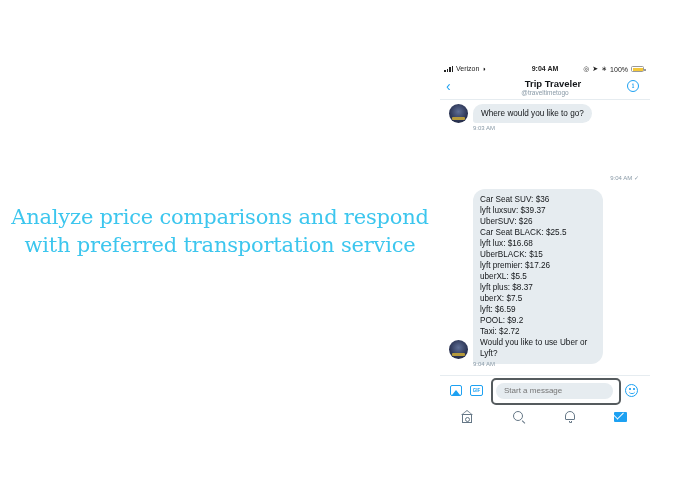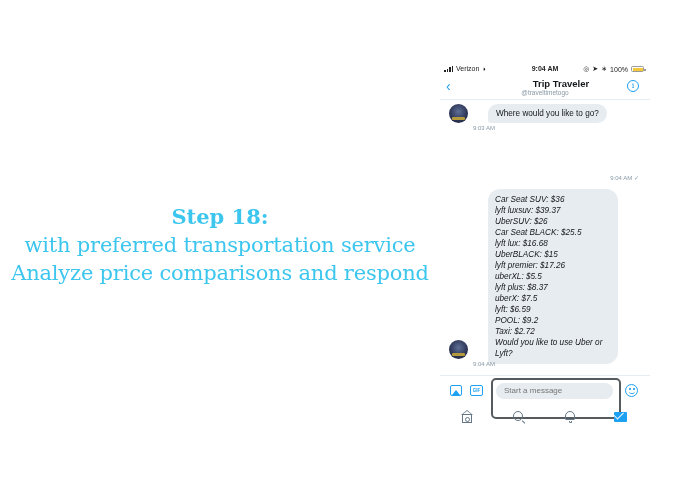--- a/index.html
+++ b/index.html
@@ -21,41 +21,41 @@
     .signal { display: inline-flex; align-items: flex-end; gap: 1px; height: 6px; }
     .signal i { display: block; width: 1.5px; background: #222; }
     .sb-time { position: absolute; left: 0; width: 210px; top: 3px; text-align: center; font-weight: bold; }
     .sb-right { position: absolute; right: 6px; top: 3px; display: flex; align-items: center; gap: 3px; }
     .battery { width: 13px; height: 6px; border: 1px solid #999; border-radius: 1.5px; padding: 0.5px; position: relative; }
     .battery i { display: block; width: 100%; height: 100%; background: #f4c83a; }
     .battery:after { content: ""; position: absolute; right: -2.5px; top: 1.5px; width: 1.5px; height: 2px; background: #999; }
 
     .header { position: absolute; left: 0; top: 14px; width: 210px; height: 24px; border-bottom: 1px solid #e6ecf0; }
     .back { position: absolute; left: 6px; top: 3px; color: #1da1f2; font-size: 14px; line-height: 14px; }
-    .title { position: absolute; left: 16px; width: 210px; top: 2px; text-align: center; font-weight: bold; font-size: 9.5px; color: #14171a; }
+    .title { position: absolute; left: 8px; width: 210px; top: 2px; text-align: center; font-weight: bold; font-size: 9.5px; color: #14171a; }
     .handle { position: absolute; left: 0; width: 210px; top: 13px; text-align: center; font-size: 6.5px; color: #8899a6; }
     .info { position: absolute; right: 11px; top: 4px; width: 12px; height: 12px; border: 1px solid #1da1f2; border-radius: 50%; color: #1da1f2; font-size: 8px; line-height: 10px; text-align: center; font-family: "DejaVu Serif", serif; }
 
     .avatar { position: absolute; width: 19px; height: 19px; border-radius: 50%; background: radial-gradient(circle at 50% 40%, #5f6f96 0%, #2b3454 60%, #1a1f33 100%); overflow: hidden; }
     .avatar:after { content: ""; position: absolute; left: 3px; bottom: 3px; width: 13px; height: 3px; background: #b59a3c; border-radius: 1px; }
 
-    .bubble-in { position: absolute; background: #e6ecf0; color: #14171a; font-size: 8.2px; line-height: 11px; border-radius: 12px; margin-left: 15px; }
+    .bubble-in { position: absolute; background: #e6ecf0; color: #14171a; font-size: 8.2px; line-height: 11px; border-radius: 12px; }
     .bubble-out { position: absolute; background: #1da1f2; color: #fff; font-size: 8.2px; line-height: 11px; border-radius: 12px; border-bottom-right-radius: 4px; }
     .ts { position: absolute; font-size: 6px; color: #8899a6; }
 
     .msg1 { left: 33px; top: 42px; padding: 4px 8px; border-bottom-left-radius: 4px; }
     .msg2 { left: 97px; top: 78px; width: 102px; padding: 4px 8px; }
     .msg3 { left: 33px; top: 127px; width: 130px; padding: 5px 7px; border-bottom-left-radius: 4px; }
-    .msg3 .line { display: block; white-space: nowrap; font-style: italic; }
+    .msg3 .line { display: block; white-space: nowrap; }
 
     .composer { position: absolute; left: 0; top: 313px; width: 210px; height: 30px; border-top: 1px solid #e6ecf0; }
     .icon-img { position: absolute; left: 10px; top: 9px; width: 12px; height: 11px; border: 1.2px solid #1da1f2; border-radius: 2px; overflow: hidden; }
     .icon-img:after { content: ""; position: absolute; left: 1px; bottom: 0; width: 0; height: 0; border-left: 4px solid transparent; border-right: 4px solid transparent; border-bottom: 5px solid #1da1f2; }
     .icon-gif { position: absolute; left: 30px; top: 9px; width: 13px; height: 11px; border: 1.2px solid #1da1f2; border-radius: 2px; font-size: 4.5px; font-weight: bold; color: #1da1f2; text-align: center; line-height: 9px; }
-    .input-frame { position: absolute; left: 51px; top: 2px; width: 130px; height: 41px; border: 2.5px solid #555b5e; border-radius: 5px; }
+    .input-frame { position: absolute; left: 51px; top: 2px; width: 130px; height: 27px; border: 2.5px solid #555b5e; border-radius: 5px; }
     .input { position: absolute; left: 3px; top: 2.5px; width: 117px; height: 16px; background: #e6ecf0; border-radius: 9px; border: none; font-size: 8px; color: #657786; padding-left: 8px; line-height: 16px; font-family: "Liberation Sans", sans-serif; }
     .emoji { position: absolute; left: 185px; top: 8px; width: 13px; height: 13px; border: 1.2px solid #1da1f2; border-radius: 50%; }
     .emoji:before { content: ""; position: absolute; left: 3px; top: 3px; width: 1.5px; height: 1.5px; background: #1da1f2; border-radius: 50%; box-shadow: 4px 0 0 #1da1f2; }
     .emoji:after { content: ""; position: absolute; left: 2.5px; top: 5px; width: 6px; height: 3px; border-bottom: 1.2px solid #1da1f2; border-radius: 0 0 4px 4px; }
 
     .tabbar { position: absolute; left: 0; top: 343px; width: 210px; height: 24px; }
     .tab { position: absolute; top: 5px; width: 14px; height: 14px; }
     .tab-home { left: 20px; }
     .tab-home .roof { position: absolute; left: 1px; top: 0; width: 0; height: 0; border-left: 6px solid transparent; border-right: 6px solid transparent; border-bottom: 5px solid #657786; }
     .tab-home .roof:after { content: ""; position: absolute; left: -4.5px; top: 1.3px; border-left: 4.5px solid transparent; border-right: 4.5px solid transparent; border-bottom: 3.8px solid #fff; }
@@ -68,23 +68,22 @@
     .tab-notif .bell { position: absolute; left: 2px; top: 1px; width: 10px; height: 9px; border: 1.2px solid #657786; border-bottom: 1.2px solid #657786; border-radius: 5px 5px 1px 1px; }
     .tab-notif .clap { position: absolute; left: 5.5px; top: 11px; width: 3px; height: 2px; border: 1px solid #657786; border-top: none; border-radius: 0 0 2px 2px; }
     .tab-msg { left: 174px; }
     .tab-msg .env { position: absolute; left: 0; top: 2px; width: 13px; height: 10px; background: #1da1f2; border-radius: 1px; }
     .tab-msg .env:after { content: ""; position: absolute; left: 1px; top: 0; width: 8px; height: 5px; border-left: 1.3px solid #fff; border-bottom: 1.3px solid #fff; transform: translateX(1.2px) rotate(-45deg) translate(-1px, -2px); }
   </style>
 </head>
 <body>
 
 <div class="caption">
-  <div class="step">Step 18:</div>
+  <div class="desc">Analyze price comparisons and respond</div>
   <div class="desc">with preferred transportation service</div>
-  <div class="desc">Analyze price comparisons and respond</div>
 </div>
 
 <div class="phone">
 
   <div class="statusbar">
     <div class="sb-left">
       <span class="signal">
           <i style="height:2px"></i>
           <i style="height:3px"></i>
           <i style="height:4.5px"></i>

